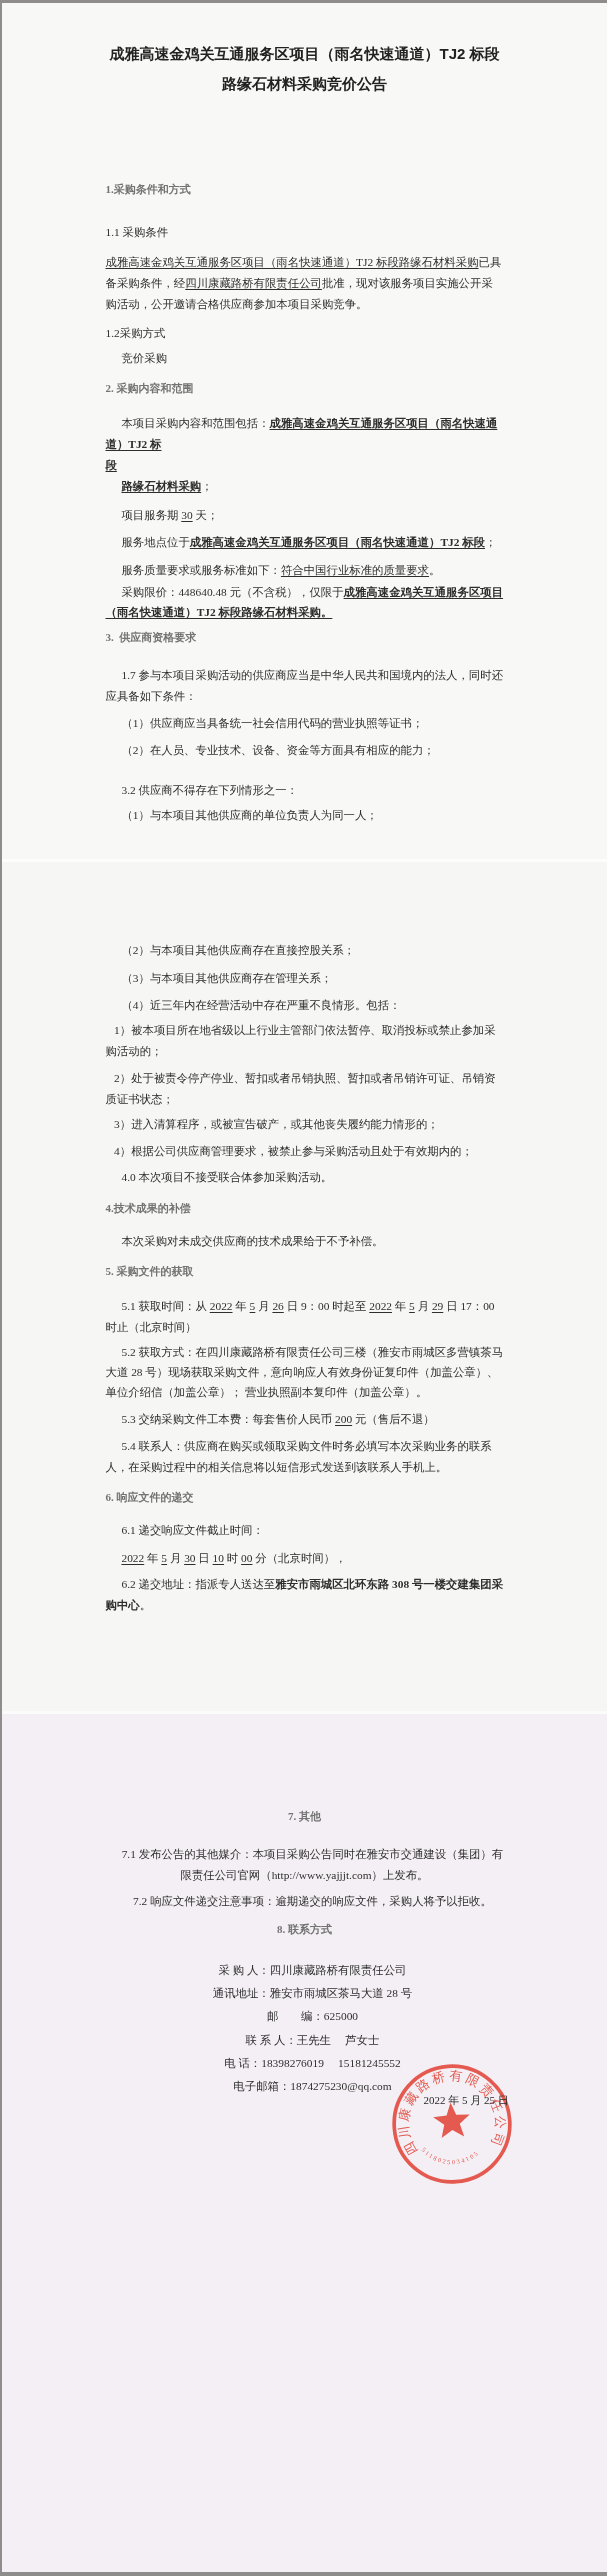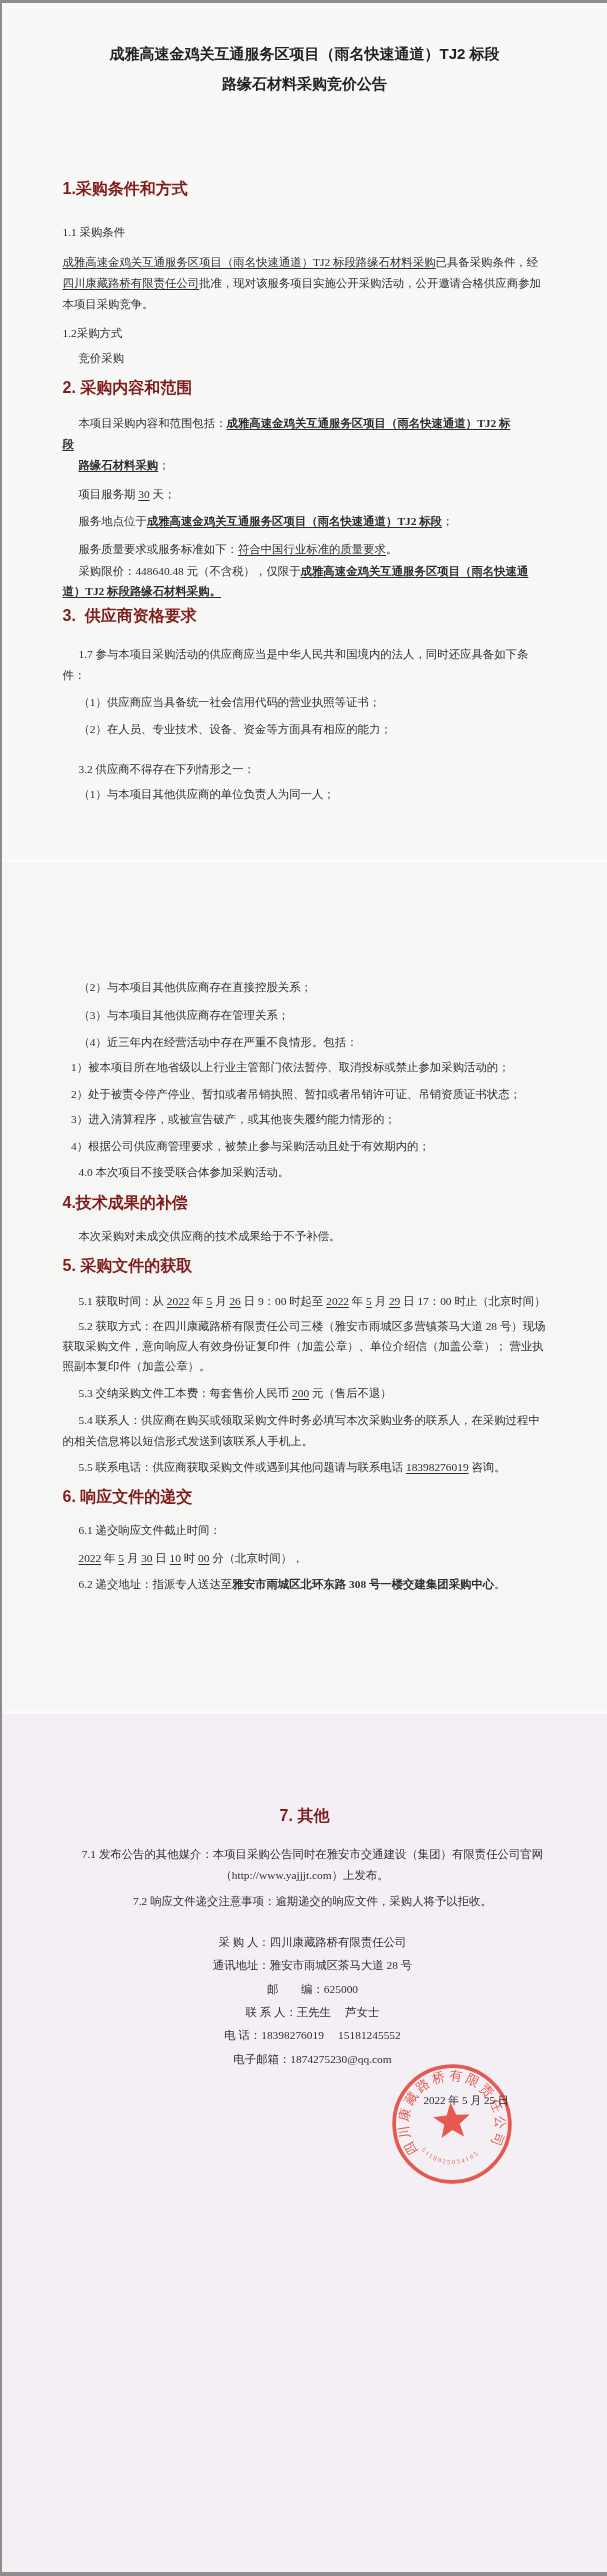--- a/index.html
+++ b/index.html
@@ -8,64 +8,64 @@
     background:#8f8d8b;
     padding:3px 0;
     box-sizing:border-box;
     font-family:"Liberation Serif","DejaVu Serif",serif;
   }
   .page{
     position:relative;
     margin-left:1.5px;
     width:606px;
     box-sizing:border-box;
-    padding:0 61px;
+    padding:0 104px;
     color:#2e2e2e;
     overflow:hidden;
   }
   .page-1{height:856px;background:#f8f8f6;}
   .page-2{height:852px;background:#f6f6f4;border-top:3px solid #fdfdfd;}
   .page-3{height:861px;background:#f4eff4;border-top:3px solid #fcfbfc;text-align:center;}
   p{margin:0;}
   .t{
     font-family:"Liberation Sans","DejaVu Sans",sans-serif;
     font-weight:bold;
     font-size:15px;
     line-height:30px;
     text-align:center;
     color:#222;
     white-space:pre-wrap;
   }
   .h{
-    font-family:Liberation Sans, sans-serif;
+    font-family:Liberation Serif, serif;
     font-weight:bold;
-    font-size:16px;
+    font-size:11px;
     line-height:20px;
-    color:#7f1d1d;
+    color:#737373;
     white-space:pre-wrap;
   }
   .body{
     font-size:11.4px;
     line-height:21px;
     white-space:pre-wrap;
   }
   .lh26{line-height:20px;}
   .ind{text-indent:1.4em;}
   .ind-s{text-indent:0.75em;}
   .noind{text-indent:0;}
   .u{text-decoration:underline;text-underline-offset:2.3px;text-decoration-thickness:0.8px;}
   .b{font-weight:bold;}
   .bu{font-weight:bold;text-decoration:underline;text-underline-offset:2.3px;text-decoration-thickness:0.8px;}
   .block{display:block;text-indent:0;}
   .block-ind{display:block;text-indent:1.4em;}
   .mt2{margin-top:1.5px;}.mt5{margin-top:19px;}.mt6{margin-top:4.6px;}.mt7{margin-top:5.3px;}
   .mt8{margin-top:6px;}.mt9{margin-top:6.8px;}.mt10{margin-top:7.6px;}.mt11{margin-top:8.3px;}
   .mt12{margin-top:9px;}.mt14{margin-top:10.6px;}.mt17{margin-top:13px;}.mt18{margin-top:13px;}
   .mt20{margin-top:15px;}.mt23{margin-top:17.5px;}.mt24{margin-top:18px;}.mt27{margin-top:20.5px;}
-  .mt30{margin-top:23px;}.mt48{margin-top:36px;}.mt106{margin-top:80px;}.mt112{margin-top:115px;}
+  .mt30{margin-top:23px;}.mt48{margin-top:36px;}.mt106{margin-top:80px;}.mt112{margin-top:78px;}
   .mt121{margin-top:92px;}
   .mt3{margin-top:2.3px;}
   .seal{
     position:absolute;
     left:387px;
     top:347px;
     width:126px;
     height:126px;
     z-index:1;
     opacity:0.88;
@@ -134,36 +134,36 @@
   <p class="h mt11">5. 采购文件的获取</p>
 
   <p class="body mt20 ind"><span>5.1 获取时间：从 </span><span class="u">2022</span><span> 年 </span><span class="u">5</span><span> 月 </span><span class="u">26</span><span> 日 9：00 时起至 </span><span class="u">2022</span><span> 年 </span><span class="u">5</span><span> 月 </span><span class="u">29</span><span> 日 17：00 时止（北京时间）</span></p>
 
   <p class="body mt6 ind lh26">5.2 获取方式：在四川康藏路桥有限责任公司三楼（雅安市雨城区多营镇茶马大道 28 号）现场获取采购文件，意向响应人有效身份证复印件（加盖公章）、单位介绍信（加盖公章）； 营业执照副本复印件（加盖公章）。</p>
 
   <p class="body mt9 ind"><span>5.3 交纳采购文件工本费：每套售价人民币 </span><span class="u">200</span><span> 元（售后不退）</span></p>
 
   <p class="body mt8 ind">5.4 联系人：供应商在购买或领取采购文件时务必填写本次采购业务的联系人，在采购过程中的相关信息将以短信形式发送到该联系人手机上。</p>
 
-  <p class="body mt6 ind"><span>5.5 联系电话：供应商获取采购文件或遇到其他问题请与联系电话 </span><span class="u">18398276019</span><span> 咨询。</span></p>
 
   <p class="h mt12">6. 响应文件的递交</p>
 
   <p class="body mt17 ind">6.1 递交响应文件截止时间：</p>
 
   <p class="body mt9 ind"><span class="u">2022</span><span> 年 </span><span class="u">5</span><span> 月 </span><span class="u">30</span><span> 日 </span><span class="u">10</span><span> 时 </span><span class="u">00</span><span> 分（北京时间），</span></p>
 
   <p class="body mt7 ind"><span>6.2 递交地址：指派专人送达至</span><span class="b">雅安市雨城区北环东路 308 号一楼交建集团采购中心</span><span>。</span></p>
 </div>
 
 <div class="page page-3">
   <p class="h mt121">7. 其他</p>
   <p class="body mt24 ind">7.1 发布公告的其他媒介：本项目采购公告同时在雅安市交通建设（集团）有限责任公司官网（http://www.yajjjt.com）上发布。</p>
   <p class="body mt6 ind">7.2 响应文件递交注意事项：逾期递交的响应文件，采购人将予以拒收。</p>
 
+  <p class="h mt10">8. 联系方式</p>
 
   <p class="body mt27 ind">采 购 人：四川康藏路桥有限责任公司</p>
   <p class="body mt3 ind">通讯地址：雅安市雨城区茶马大道 28 号</p>
   <p class="body mt3 ind">邮　　编：625000</p>
   <p class="body mt3 ind">联 系 人：王先生　 芦女士</p>
   <p class="body mt3 ind">电 话：18398276019　 15181245552</p>
   <p class="body mt3 ind">电子邮箱：1874275230@qq.com</p>
 
   <svg class="seal" viewBox="0 0 170 170">
     <defs>

